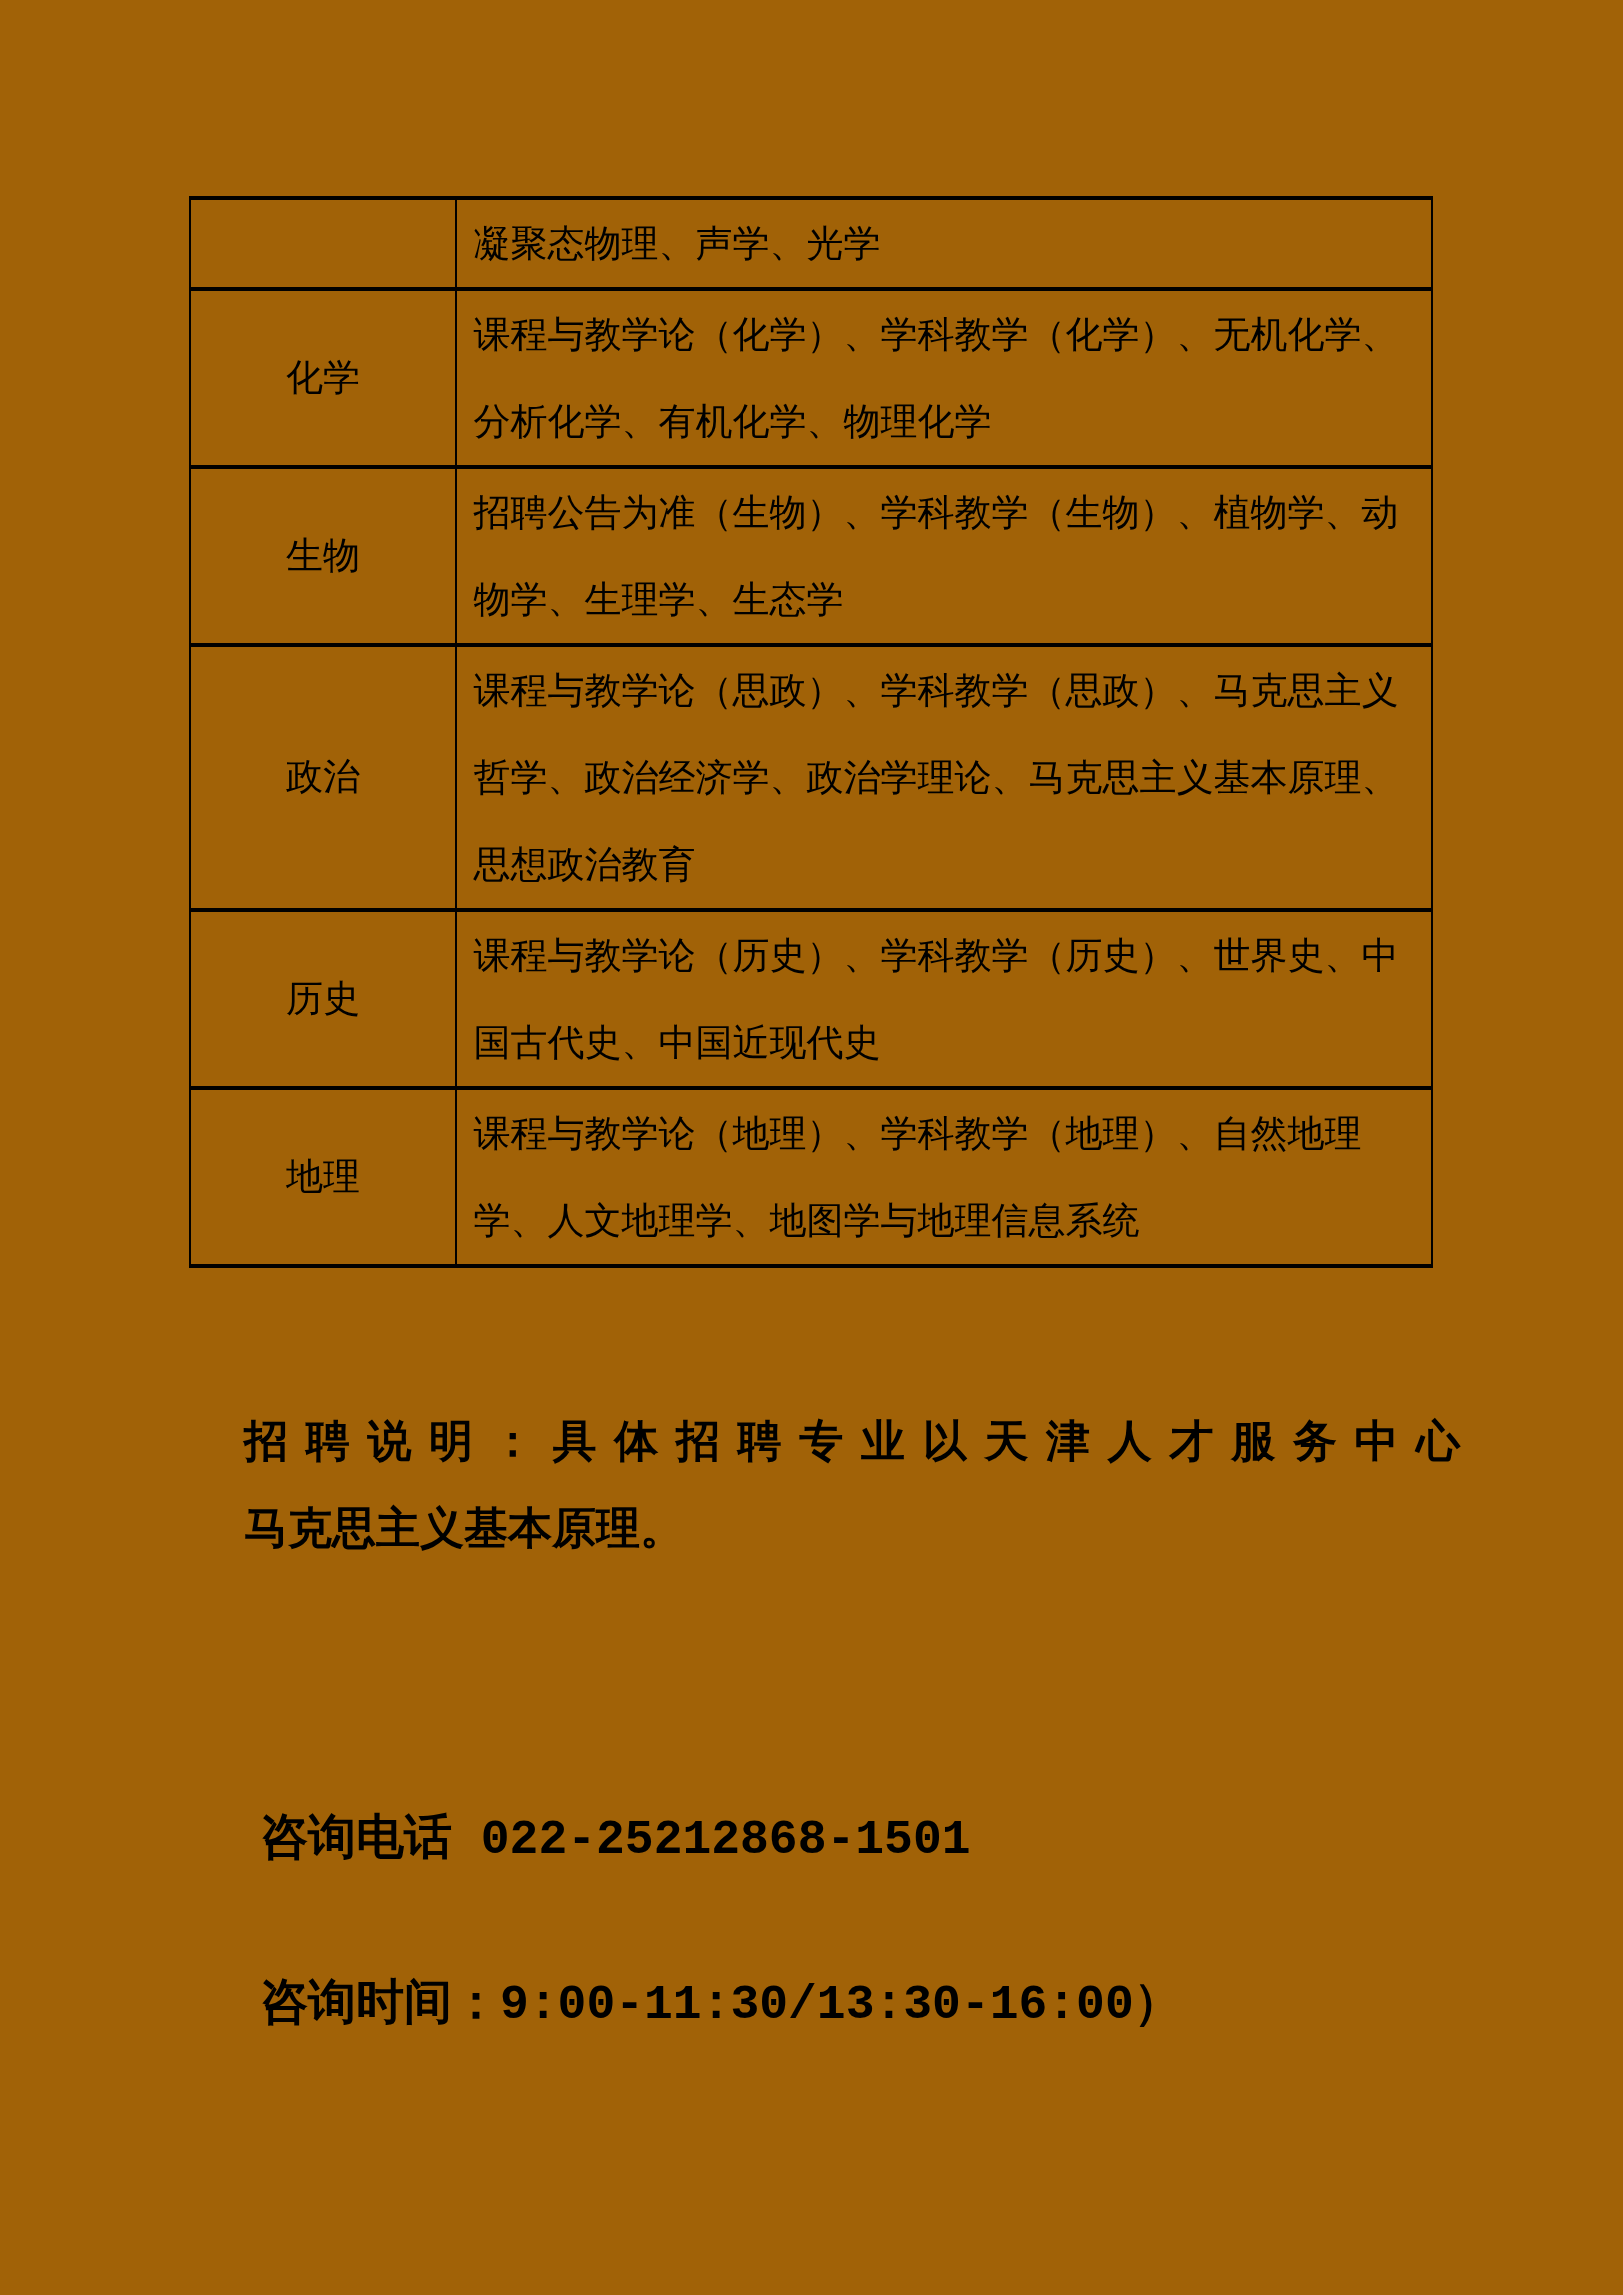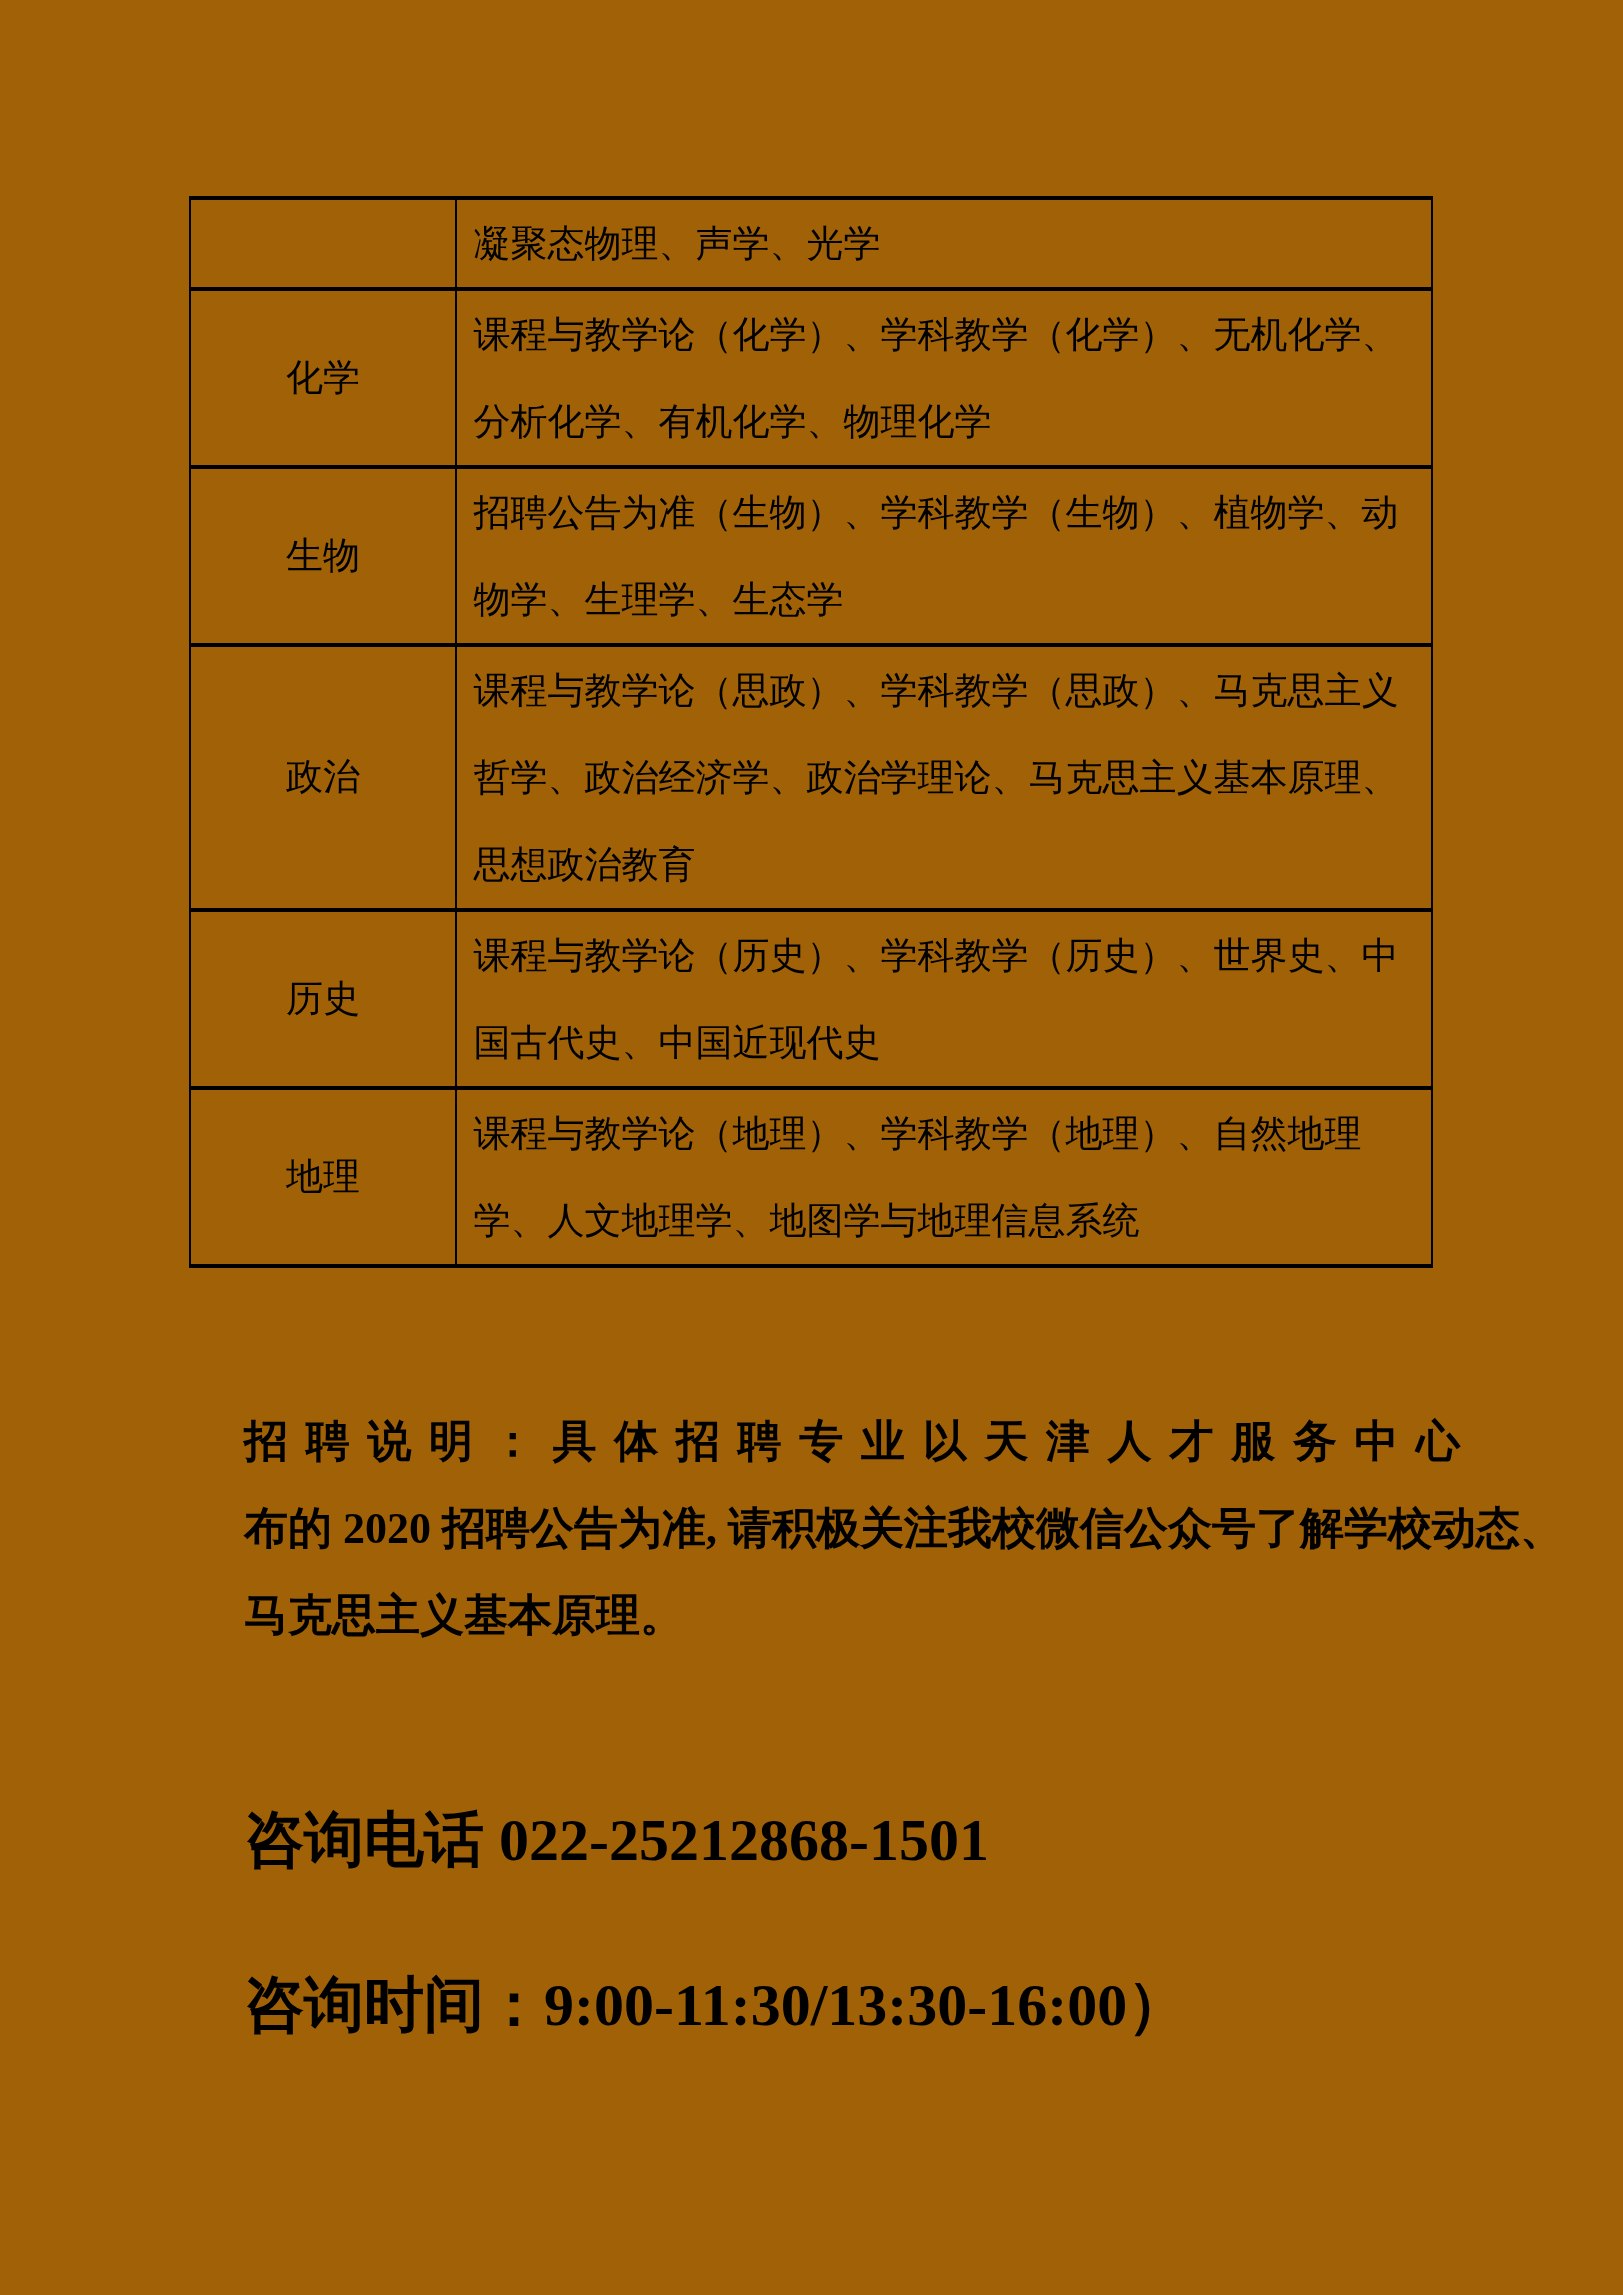--- a/index.html
+++ b/index.html
@@ -60,24 +60,24 @@
     line-height: 87px;
     font-weight: bold;
     text-align: left;
   }
   .note-line { white-space: nowrap; }
   .note-line-1 { letter-spacing: 17.7px; }
 
   
   .contact-line {
     position: absolute;
-    left: 244px;
-    font-family: Liberation Serif, serif;
+    left: 260px;
+    font-family: Liberation Mono, monospace;
     font-weight: bold;
-    font-size: 60px;
+    font-size: 48px;
     line-height: 87px;
     white-space: nowrap;
   }
   .phone-line { top: 1797px; }
   .time-line  { top: 1962px; }
 </style>
 </head>
 <body>
 
 <div id="page">
@@ -106,21 +106,20 @@
       </tr>
       <tr class="r-2">
         <td class="subject-cell">地理</td>
         <td class="majors-cell">课程与教学论（地理）、学科教学（地理）、自然地理学、人文地理学、地图学与地理信息系统</td>
       </tr>
     </tbody>
   </table>
 
   <div class="notes">
     <div class="note-line note-line-1">招聘说明：具体招聘专业以天津人才服务中心</div>
-    <div class="note-line">布的 2020 招聘公告为准, 请积极关注我校微信公众号了解学校动态、</div>
     <div class="note-line">马克思主义基本原理。</div>
   </div>
 
   <div class="contact-line phone-line">咨询电话 022-25212868-1501</div>
   <div class="contact-line time-line">咨询时间：9:00-11:30/13:30-16:00）</div>
 
 </div>
 
 
 </body></html>

